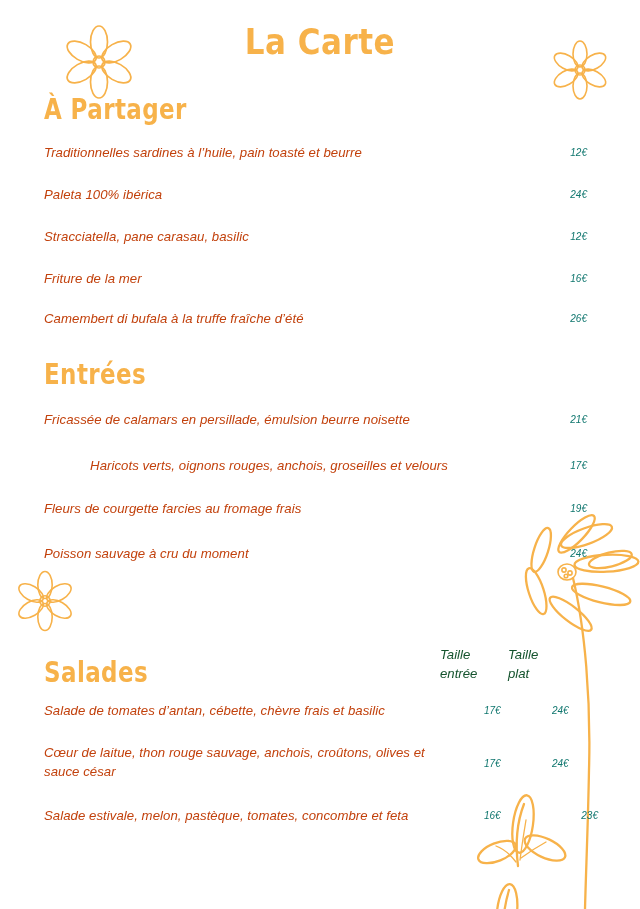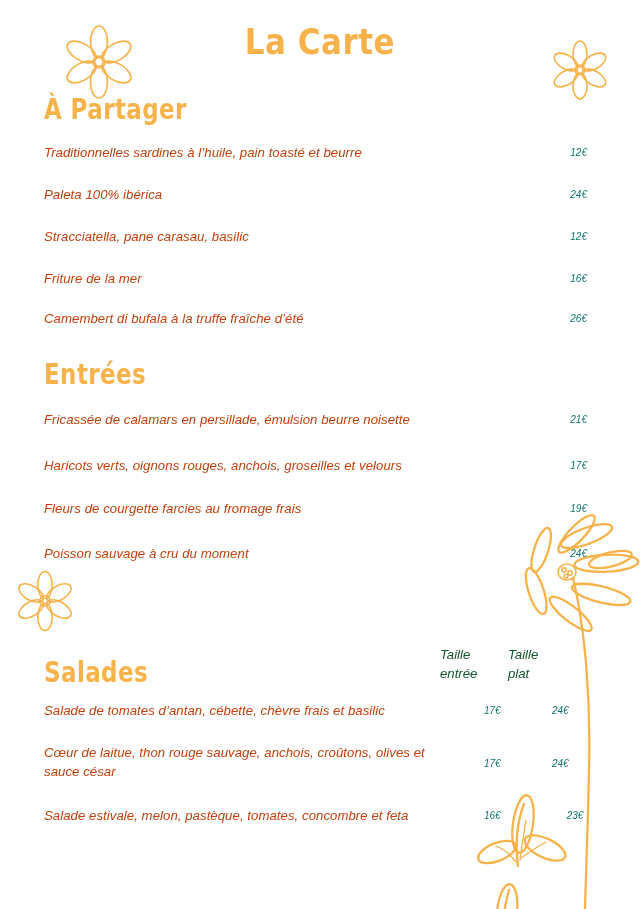--- a/index.html
+++ b/index.html
@@ -226,21 +226,21 @@
       <div class="row-price price-single">26€</div>
     </div>
 
     <div class="section-head" style="left:44px; top:359px;">Entrées</div>
 
     <div class="row" style="top:410px;">
       <div class="row-item" style="width:450px;">Fricassée de calamars en persillade, émulsion beurre noisette</div>
       <div class="row-price price-single">21€</div>
     </div>
     <div class="row" style="top:456px;">
-      <div class="row-item" style="width:450px;">Haricots verts, oignons rouges, anchois, groseilles et velours</div>
+      <div class="row-item" style="width:450px;text-align:center;">Haricots verts, oignons rouges, anchois, groseilles et velours</div>
       <div class="row-price price-single">17€</div>
     </div>
     <div class="row" style="top:499px;">
       <div class="row-item" style="width:450px;">Fleurs de courgette farcies au fromage frais</div>
       <div class="row-price price-single">19€</div>
     </div>
     <div class="row" style="top:544px;">
       <div class="row-item" style="width:450px;">Poisson sauvage à cru du moment</div>
       <div class="row-price price-single">24€</div>
     </div>
@@ -260,17 +260,17 @@
 
     <div class="row" style="top:743px;">
       <div class="row-item" style="width:395px;">Cœur de laitue, thon rouge sauvage, anchois, croûtons, olives et sauce césar</div>
       <div class="row-price price-a" style="left:440px; top:11px; text-align:left;">17€</div>
       <div class="row-price price-b" style="left:508px; top:11px; text-align:left;">24€</div>
     </div>
 
     <div class="row" style="top:806px;">
       <div class="row-item" style="width:400px;">Salade estivale, melon, pastèque, tomates, concombre et feta</div>
       <div class="row-price price-a" style="left:440px; text-align:left;">16€</div>
-      <div class="row-price price-b" style="left:508px; text-align:center;">23€</div>
+      <div class="row-price price-b" style="left:508px; text-align:right;">23€</div>
     </div>
 
   </div>
 </div>
 
 </body></html>

